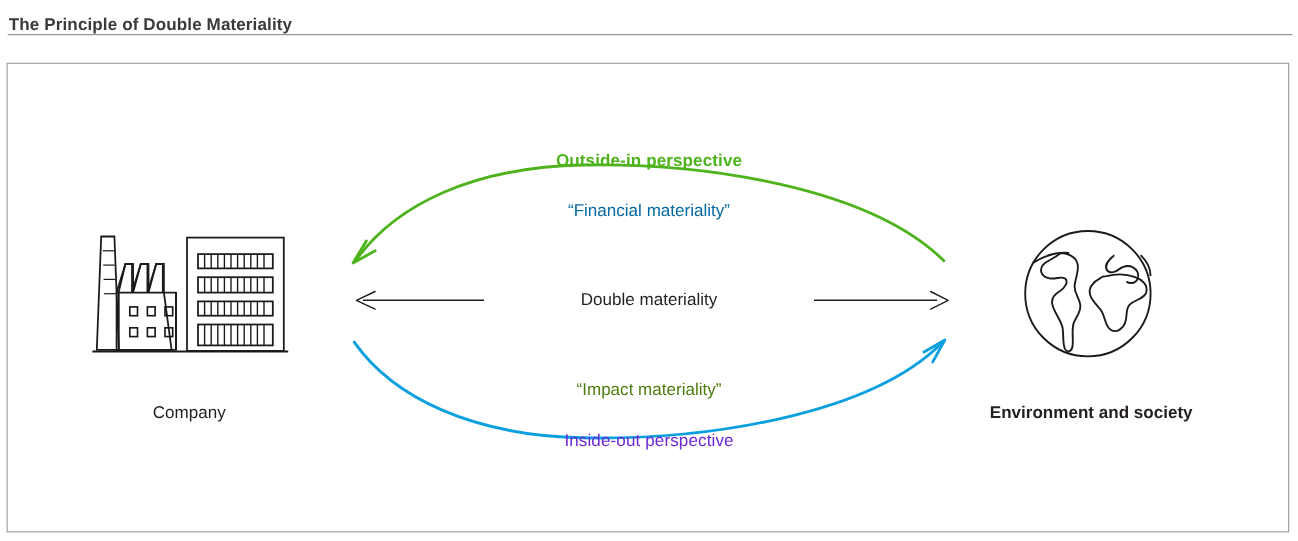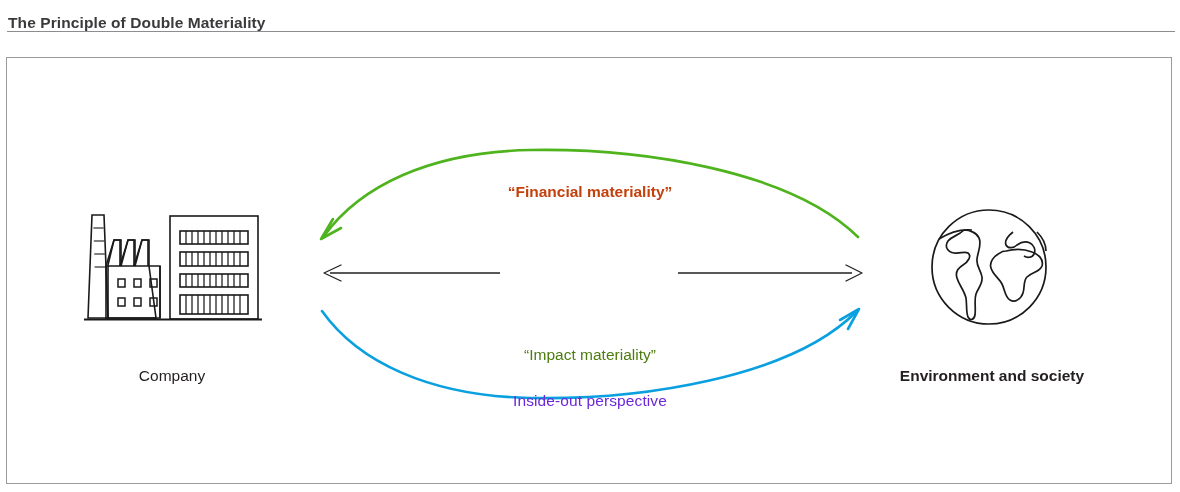--- a/index.html
+++ b/index.html
@@ -78,22 +78,22 @@
     font-size: 15.5px;
     font-weight: bold;
     color: #4eb31d;
     letter-spacing: 0.1px;
   }
   .lbl-financial {
     left: 390px;
     top: 183px;
     width: 400px;
     font-size: 15.5px;
-    font-weight: bold;
-    color: #c2410c;
+    font-weight: normal;
+    color: #0369a1;
   }
   .lbl-double {
     left: 440px;
     top: 262px;
     width: 300px;
     font-size: 15.5px;
     color: #231f20;
     background: #ffffff;
     padding: 2px 0;
   }
@@ -281,23 +281,25 @@
                C 1025,287 1023,281 1027,277
                C 1032,272 1040,272 1042,266
                C 1044,259 1038,254 1032,252
                C 1024,249 1014,249 1006,251
                C 1003,251 1001,252 1000,253 Z"></path>
 
       <path d="M 1037,232 C 1043,238 1046,245 1046,251"></path>
     </g>
   </svg>
 
+  <div class="lbl lbl-outside-in">Outside-in perspective</div>
 
   <div class="lbl lbl-financial">“Financial materiality”</div>
 
+  <div class="lbl lbl-double">Double materiality</div>
 
   <div class="lbl lbl-impact">“Impact materiality”</div>
 
   <div class="lbl lbl-inside-out">Inside-out perspective</div>
 
   <div class="lbl lbl-company">Company</div>
 
   <div class="lbl lbl-environment">Environment and society</div>
 
 </div>

